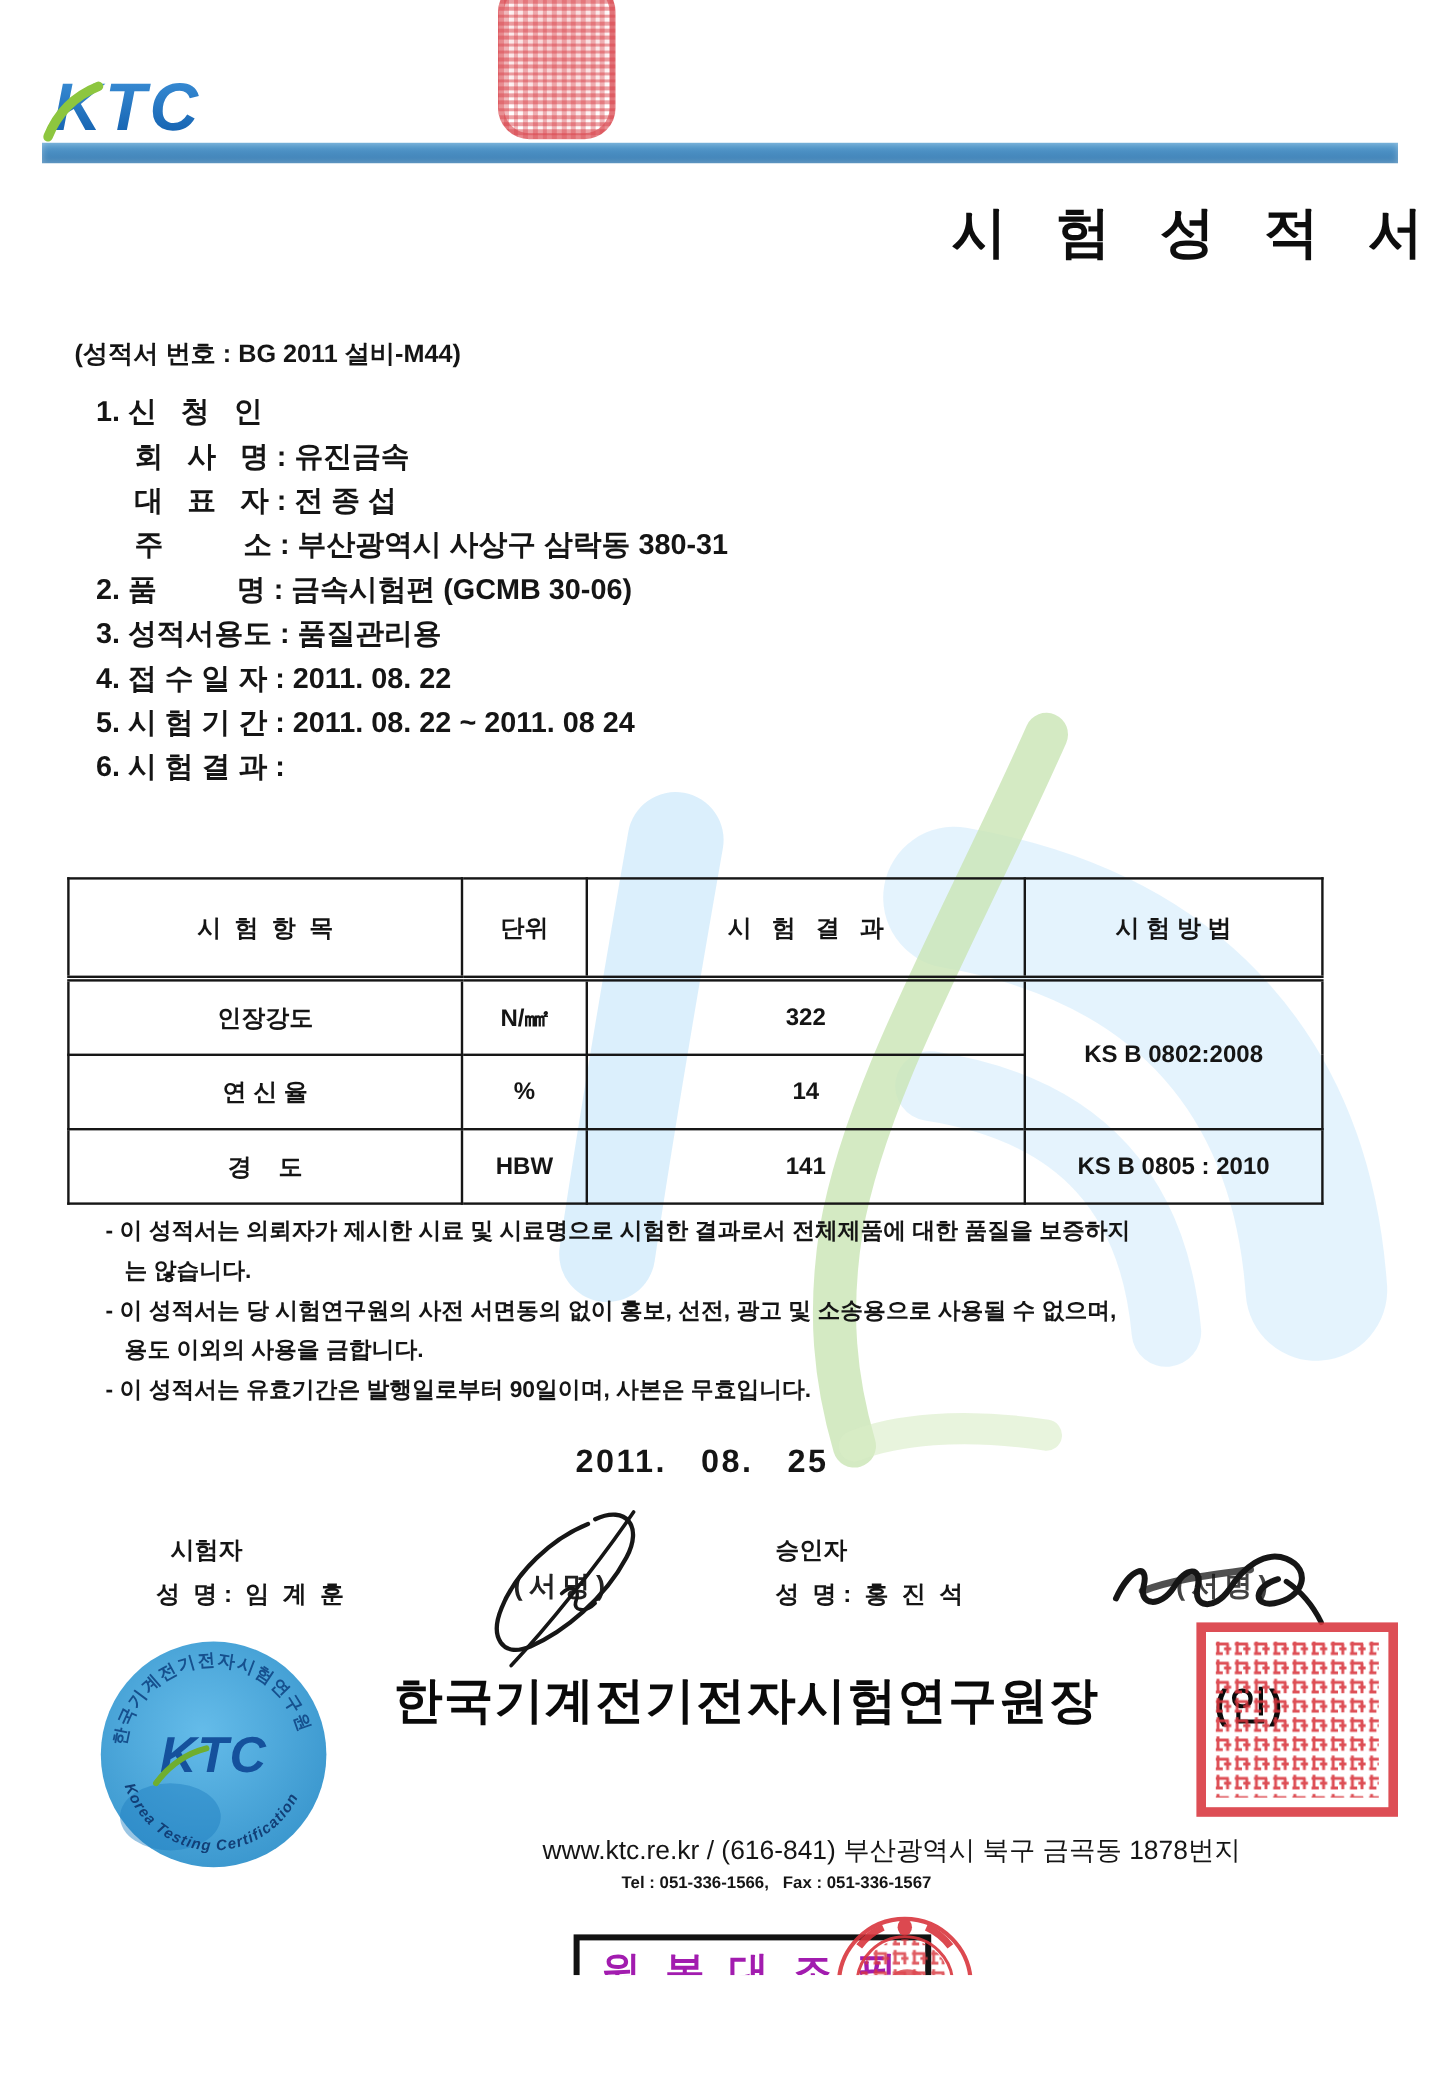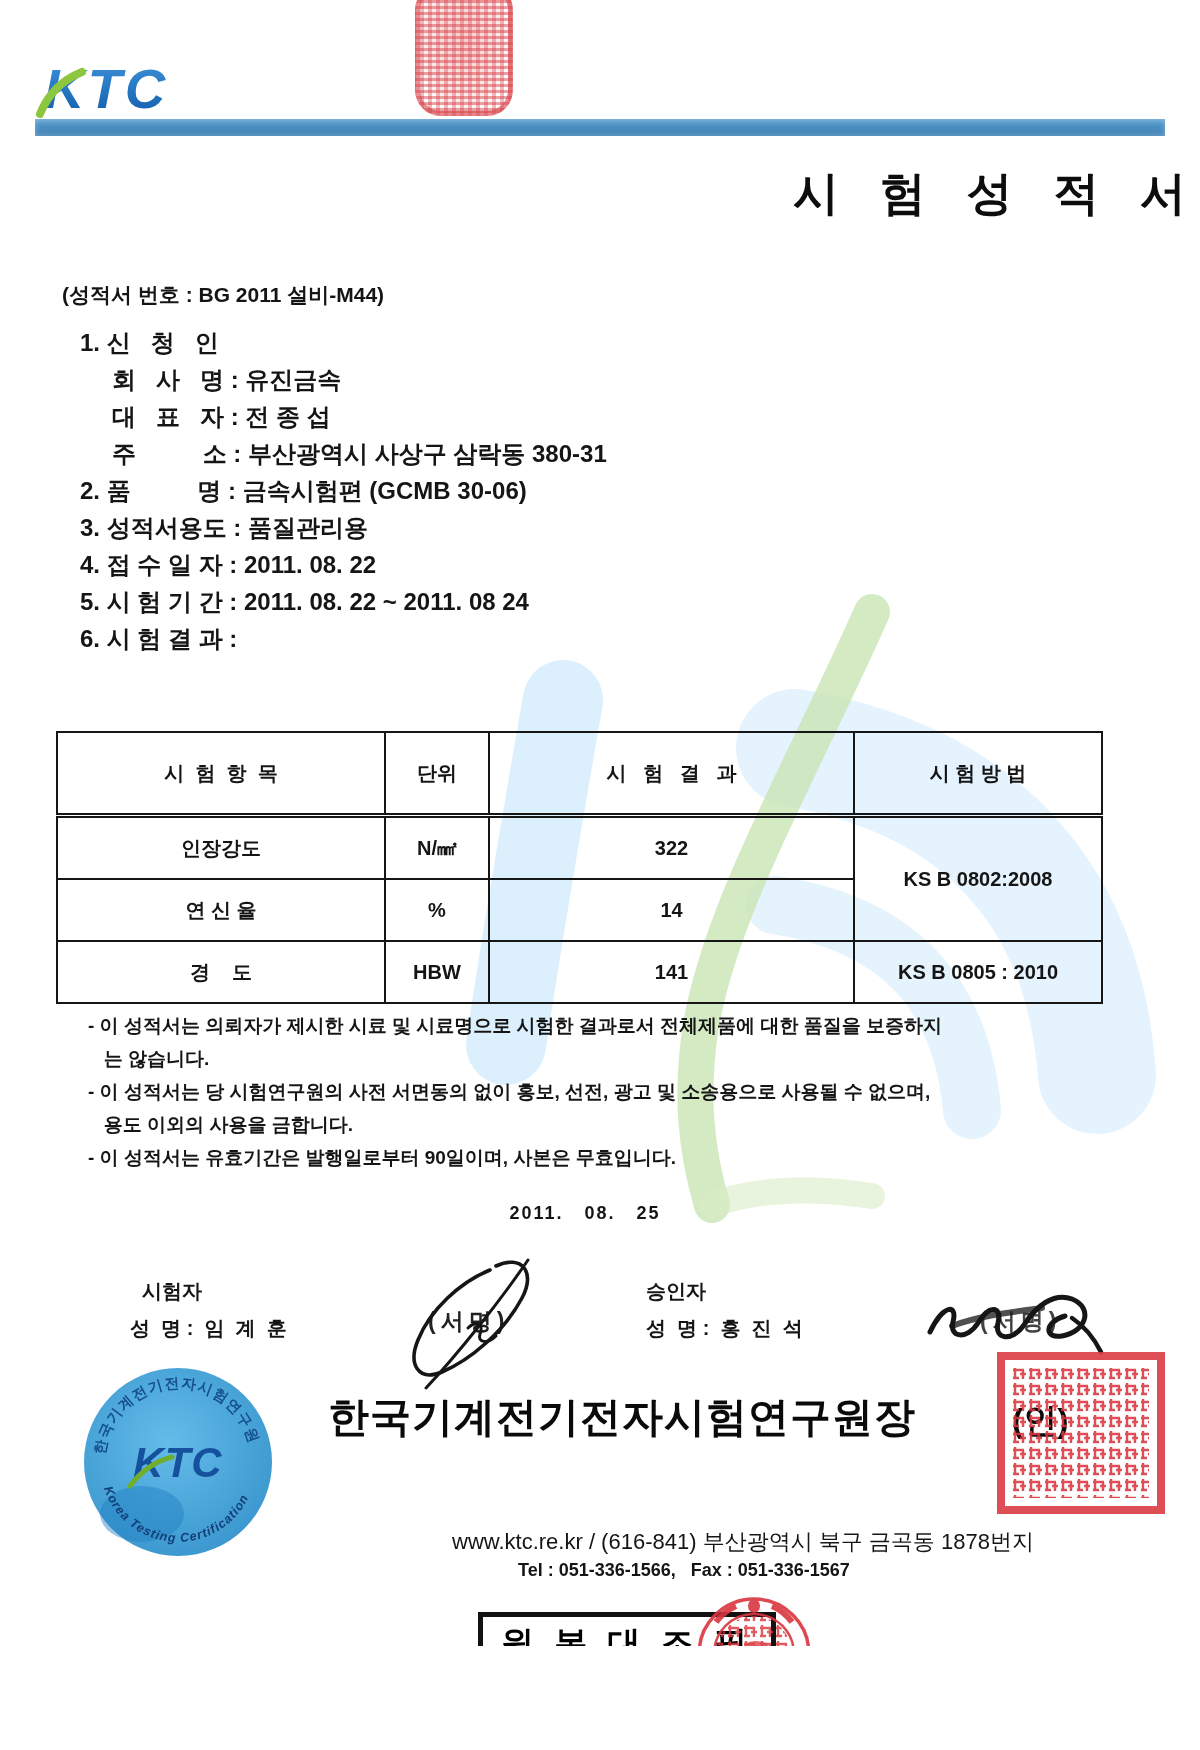--- a/index.html
+++ b/index.html
@@ -35,39 +35,39 @@
   #result-table{left:56px;top:731px;border-collapse:collapse;table-layout:fixed;width:1045px;
     background:transparent;padding-left:25px;}
   #result-table th,#result-table td{border:2px solid #161616;text-align:center;vertical-align:middle;
     font-size:20px;font-weight:600;padding:0;background:transparent;}
   #result-table th{height:80px;border-bottom:5px double #161616;font-weight:600;}
   #result-table td{height:60px;}
 
   
   .note-line{left:88px;width:1080px;height:33px;font-size:19px;font-weight:600;}
 
-  #issue-date{left:0;top:1203px;width:1170px;text-align:center;font-size:18px;font-weight:600;letter-spacing:2px;}
+  #issue-date{left:0;top:1203px;width:1170px;text-align:center;font-size:27px;font-weight:600;letter-spacing:2px;}
 
   
   .sig-label{font-size:20px;font-weight:600;}
   .sig-name{font-size:20px;font-weight:600;}
   .sig-hint{font-size:23px;font-weight:600;letter-spacing:5px;color:#222;}
 
   
   #org-name{left:328px;top:1390px;font-size:41px;font-weight:bold;letter-spacing:1px;color:#0a0a0a;}
   #org-stamp-label{left:1012px;top:1398px;font-size:34px;font-weight:bold;color:#0a0a0a;}
 
   
   #footer-address{left:452px;top:1527px;font-size:22px;font-weight:400;}
-  #footer-tel{left:518px;top:1560px;font-size:18px;font-weight:600;}
+  #footer-tel{left:518px;top:1560px;font-size:14px;font-weight:600;}
 
   
   #verify-box{left:478px;top:1612px;width:288px;height:52px;border:5px solid #121212;
     font-family:"Liberation Serif","DejaVu Serif",serif;font-size:33px;font-weight:bold;
-    letter-spacing:6px;text-align:center;line-height:52px;color:#000000;}
+    letter-spacing:6px;text-align:center;line-height:52px;color:#a21caf;}
 
   svg{display:block;}
 </style>
 </head>
 <body>
 
 <div id="page">
 
   <svg class="abs" style="left:0;top:0;z-index:0;" width="1200" height="1750" viewBox="0 0 1200 1750">
     <g fill="none" stroke-linecap="round">

